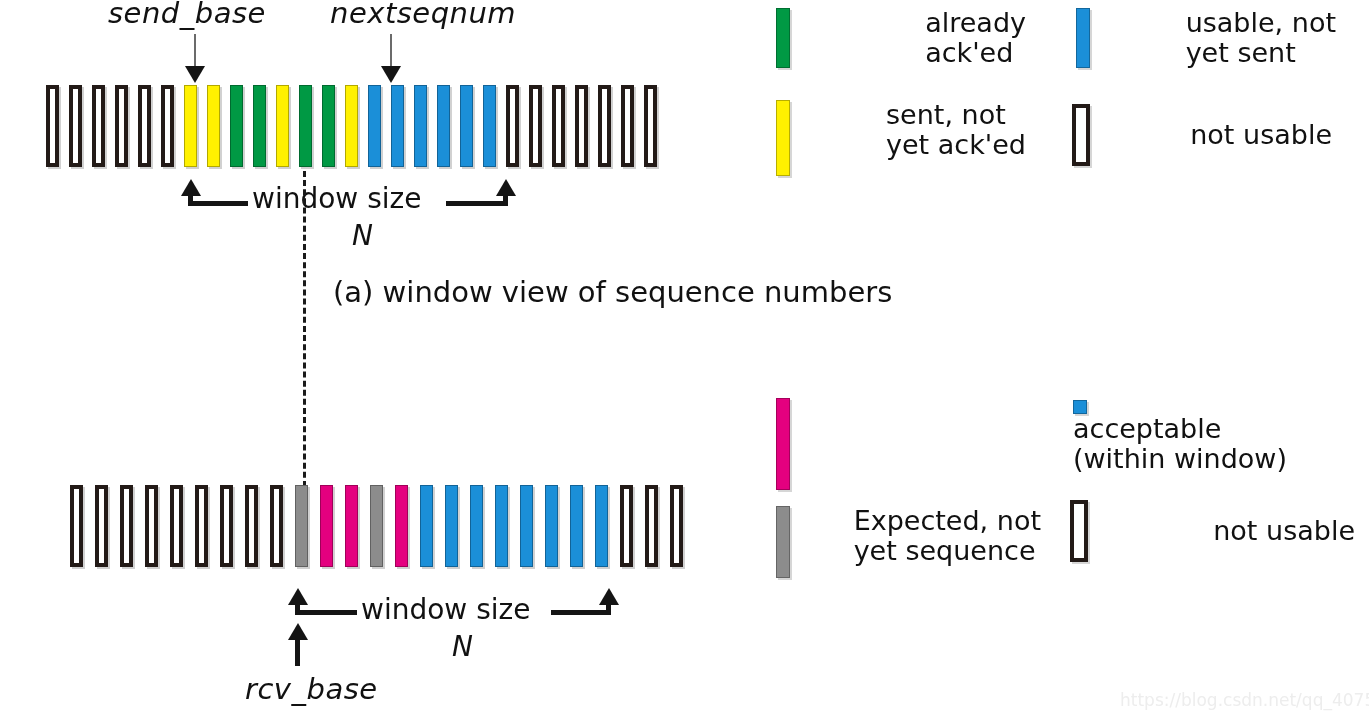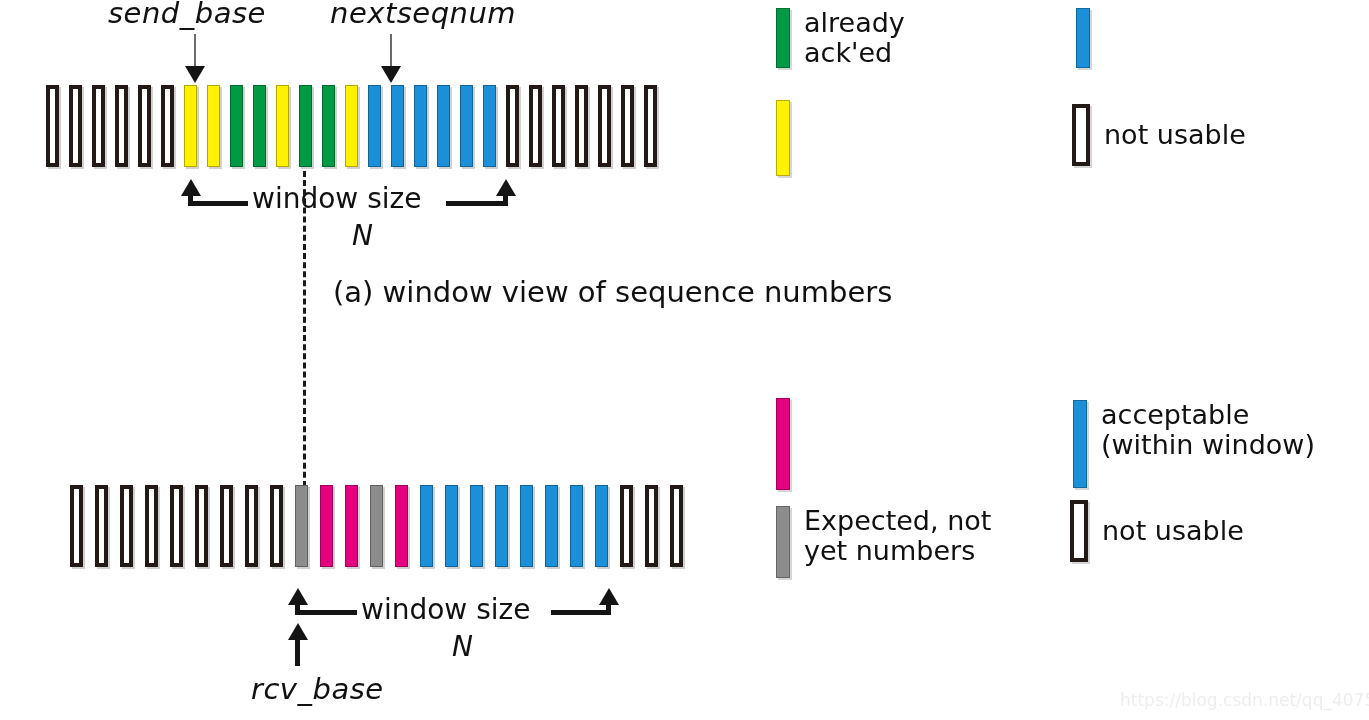--- a/index.html
+++ b/index.html
@@ -52,21 +52,21 @@
     background: #ffffff;
     border: 4px solid #231a17;
     box-shadow: 2px 2px 0 rgba(0,0,0,0.18);
   }
   .bar.filled {
     border: 1px solid rgba(0,0,0,0.30);
     box-shadow: 2px 2px 0 rgba(0,0,0,0.18);
   }
 
   
-  .legend-item { position: absolute; display: flex; align-items: flex-start; }
+  .legend-item { position: absolute; display: flex; align-items: flex-start; justify-content: space-between; }
   .swatch {
     width: 14px;
     flex: 0 0 14px;
     box-sizing: border-box;
     margin-right: 14px;
     box-shadow: 2px 2px 0 rgba(0,0,0,0.16);
   }
   .swatch.outline {
     background: #ffffff;
     border: 4px solid #231a17;
@@ -161,42 +161,46 @@
 <div class="abs plain-label" style="left:333px; top:275px; font-size:29px;">(a) window view of sequence numbers</div>
 
 <div class="legend-item" style="left:776px; top:8px; width:250px;">
   <span class="swatch solid" style="height: 60px; background: rgb(0, 153, 68);"></span>
   <span class="legend-text">already
 ack'ed</span>
 </div>
 
 <div class="legend-item" style="left:776px; top:100px; width:250px;">
   <span class="swatch solid" style="height: 76px; background: rgb(255, 241, 0);"></span>
+  <span class="legend-text">sent, not
+yet ack'ed</span>
 </div>
 
 <div class="legend-item" style="left:1076px; top:8px; width:260px;">
   <span class="swatch solid" style="height: 60px; background: rgb(27, 143, 216);"></span>
+  <span class="legend-text">usable, not
+yet sent</span>
 </div>
 
 <div class="legend-item" style="left:1072px; top:104px; width:260px; align-items:center;">
   <span class="swatch outline" style="height:62px; width:18px; flex:0 0 18px;"></span>
   <span class="legend-text">not usable</span>
 </div>
 
 <div class="legend-item" style="left:776px; top:398px; width:265px;">
   <span class="swatch solid" style="height: 92px; background: rgb(228, 0, 127);"></span>
 </div>
 
 <div class="legend-item" style="left:776px; top:506px; width:265px;">
   <span class="swatch solid" style="height: 72px; background: rgb(140, 140, 140);"></span>
   <span class="legend-text">Expected,  not
-yet numbers</span>
-</div>
-
-<div class="legend-item" style="left:1073px; top:400px; width:285px;">
+yet sequence</span>
+</div>
+
+<div class="legend-item" style="left:1073px; top:400px; width:285px;flex-direction:column;">
   <span class="swatch solid" style="height: 88px; background: rgb(27, 143, 216);"></span>
   <span class="legend-text">acceptable
 (within window)</span>
 </div>
 
 <div class="legend-item" style="left:1070px; top:500px; width:285px; align-items:center;">
   <span class="swatch outline" style="height:62px; width:18px; flex:0 0 18px;"></span>
   <span class="legend-text">not usable</span>
 </div>
 
@@ -232,15 +236,15 @@
 <div class="vbar" style="left:295px; top:601px; height:14px;"></div>
 <div class="hbar" style="left:295px; top:610px; width:62px;"></div>
 <div class="abs plain-label" style="left:361px; top:593px;">window size</div>
 <div class="hbar" style="left:551px; top:610px; width:60px;"></div>
 <div class="vbar" style="left:606px; top:601px; height:14px;"></div>
 <div class="arrow-up" style="left:599px; top:588px;"></div>
 <div class="abs plain-label" style="left:452px; font-style:italic; top:630px;">N</div>
 
 <div class="arrow-up" style="left:288px; top:623px;"></div>
 <div class="vbar" style="left:295px; top:637px; height:29px;"></div>
-<div class="abs ital-label" style="left:251px; top:672px;">rcv_base</div>
+<div class="abs ital-label" style="left:245px; top:672px;">rcv_base</div>
 
 <div class="watermark" style="left:1120px; top:690px;">https://blog.csdn.net/qq_40758751</div>
 
 </body></html>

